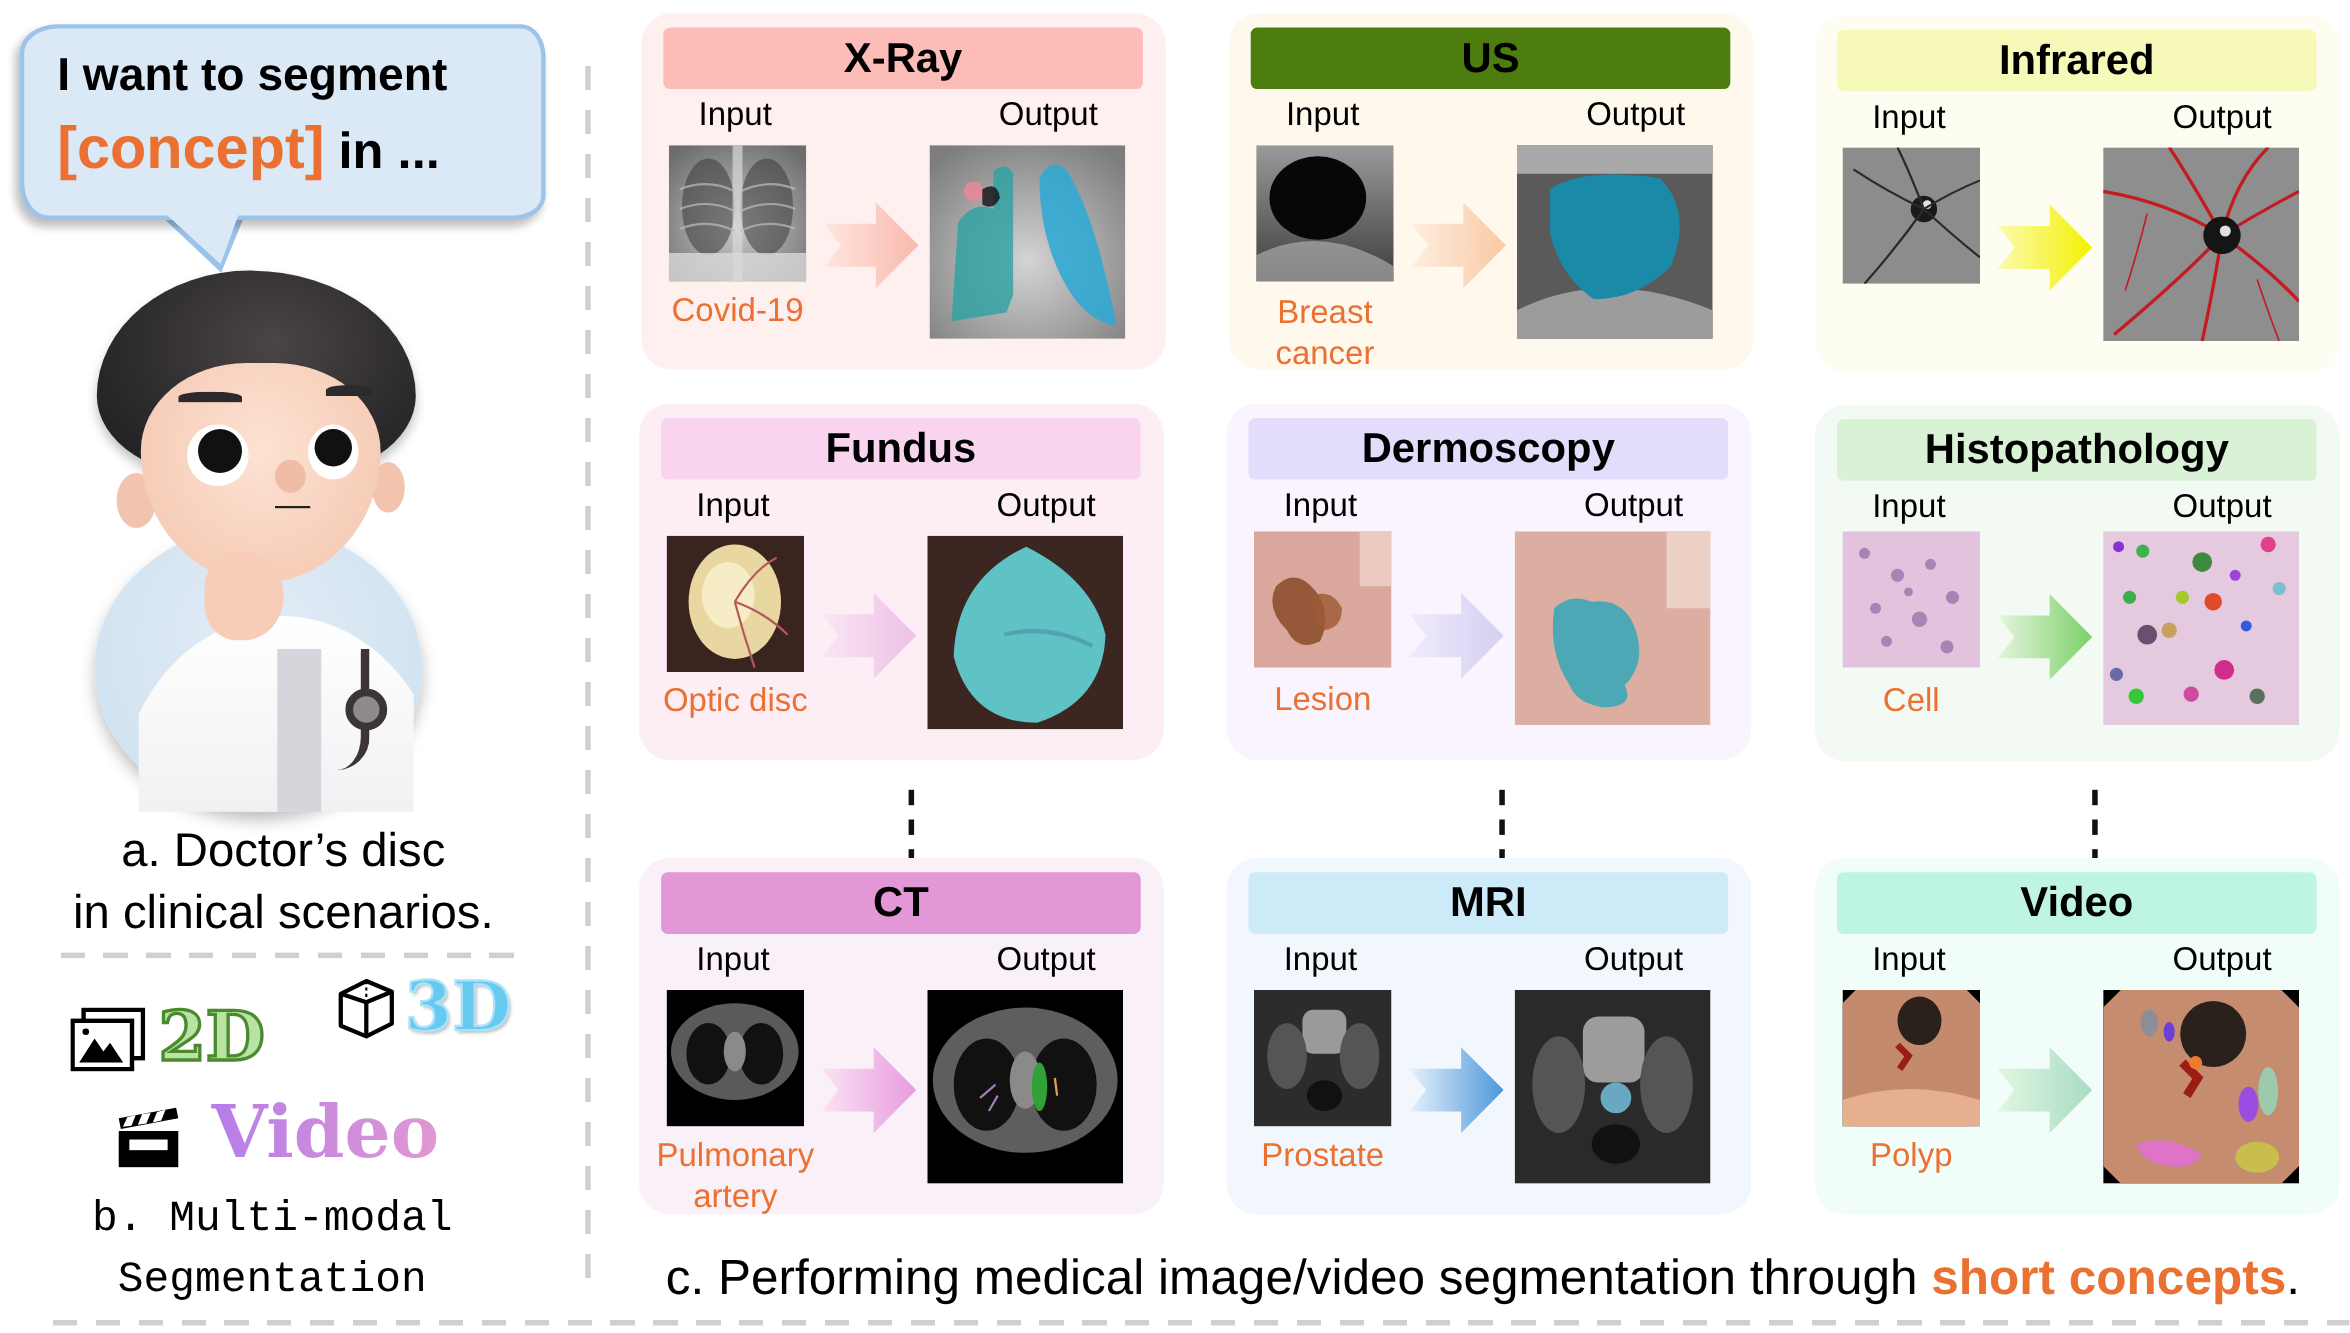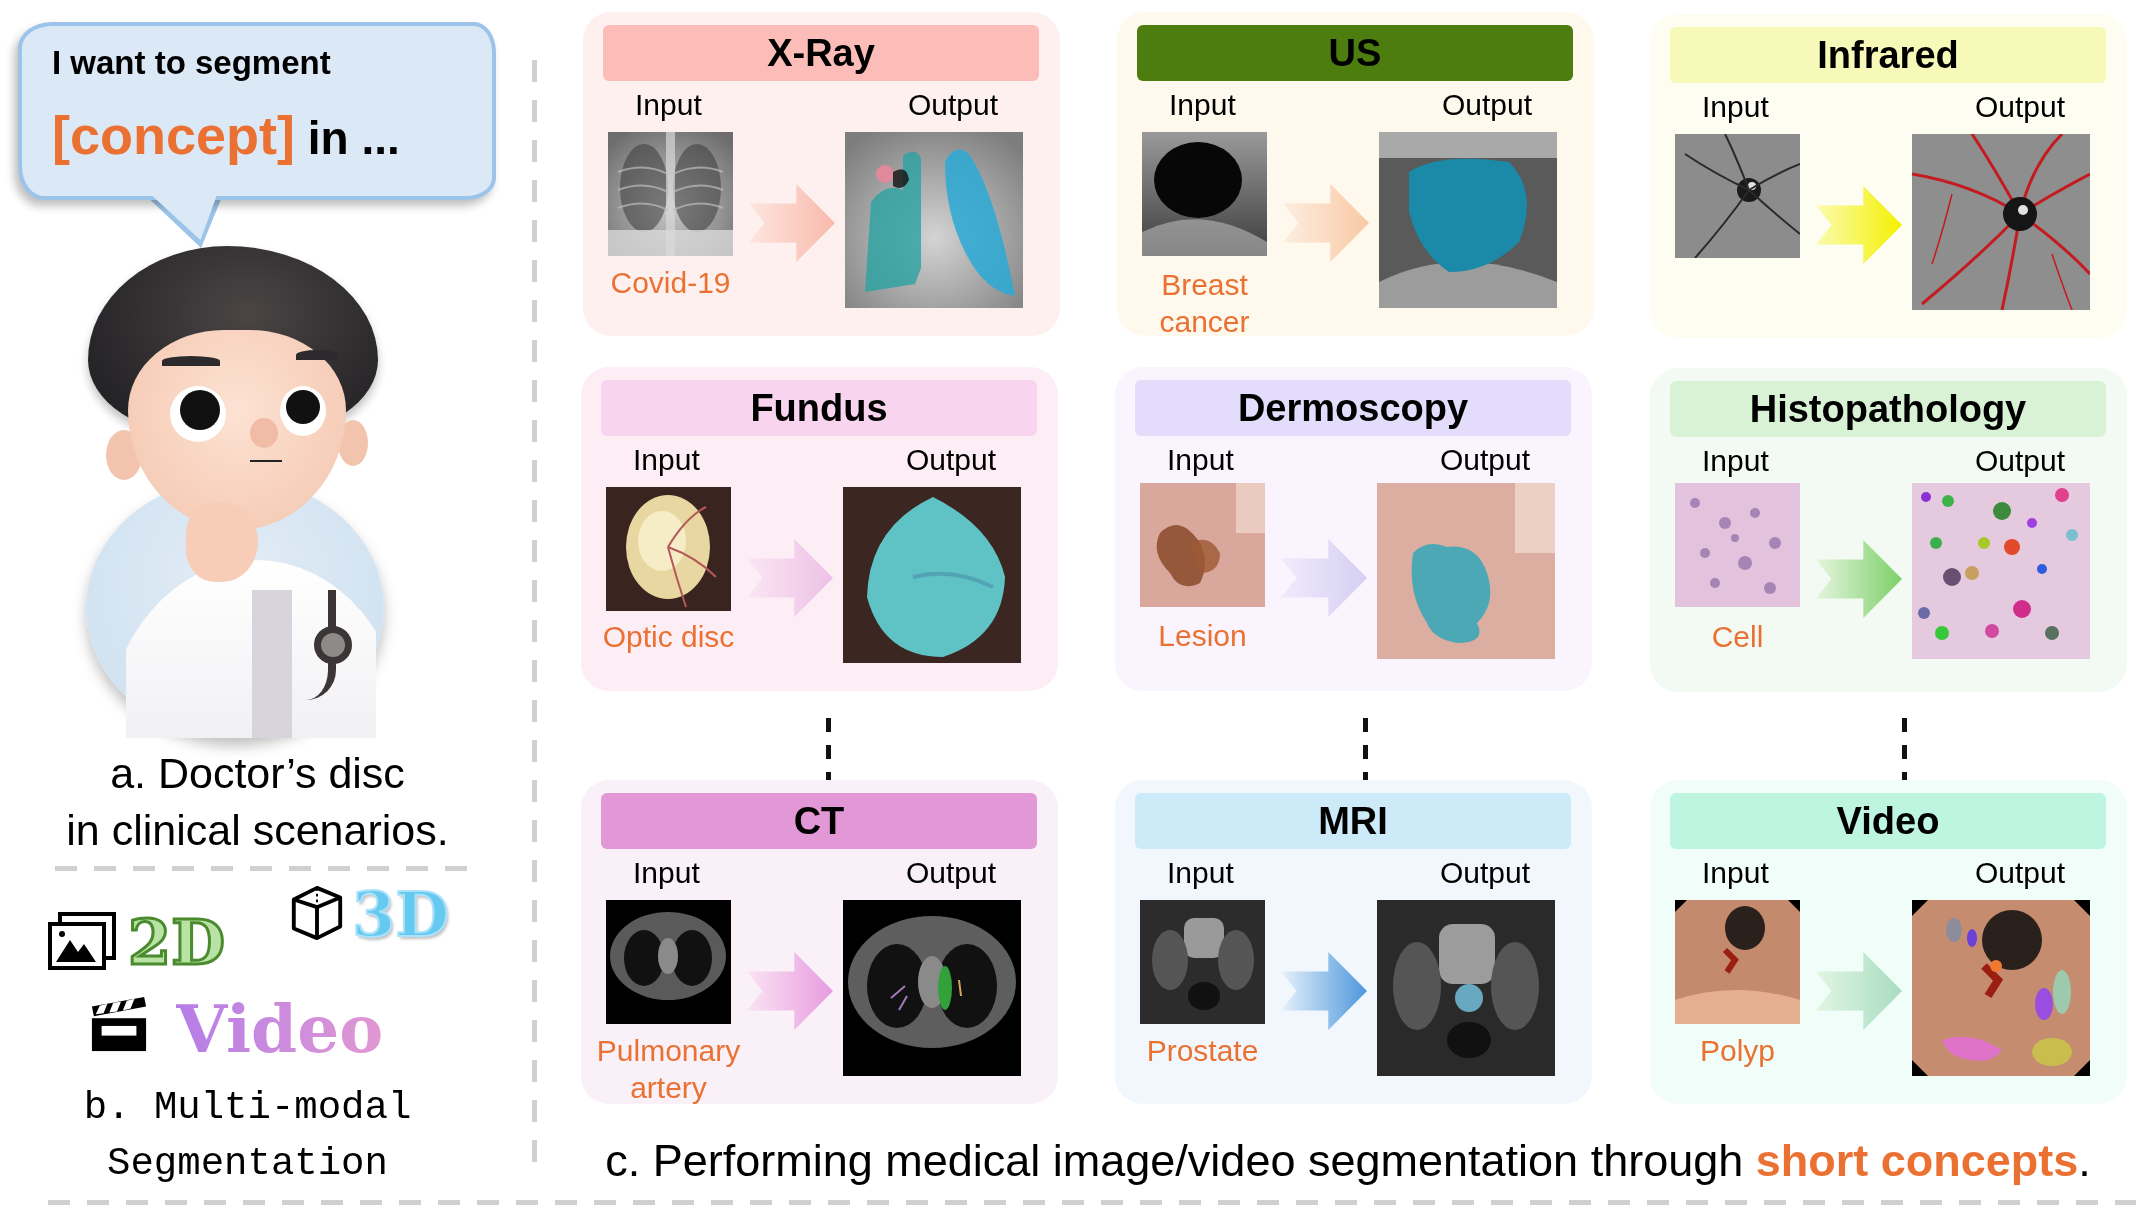--- a/index.html
+++ b/index.html
@@ -16,21 +16,21 @@
     position: absolute; left: 148px; top: 192px; width: 70px; height: 48px;
     background: #dbe8f6;
     clip-path: polygon(0 0, 100% 0, 75% 100%);
   }
   .bubble-tail-border {
     position: absolute; left: 142px; top: 192px; width: 82px; height: 56px;
     background: #9cc4ea;
     clip-path: polygon(0 0, 100% 0, 72% 100%);
   }
   .bubble-line1 {
-    position: absolute; left: 52px; top: 44px; font-size: 33px; font-weight: bold; white-space: nowrap;
+    position: absolute; left: 52px; top: 44px; font-size: 42px; font-weight: bold; white-space: nowrap;
   }
   .bubble-line2 {
     position: absolute; left: 52px; top: 104px; font-size: 54px; font-weight: bold; white-space: nowrap;
   }
   .accent { color: #eb7132; }
   .bubble-line2 .tail-text { font-size: 46px; }
 
   .doctor-circle {
     position: absolute; left: 86px; top: 478px; width: 298px; height: 260px;
     border-radius: 50%; background: radial-gradient(circle at 50% 40%, #e3edf6 0%, #d2e3f1 70%, #c7daeb 100%);
@@ -78,21 +78,21 @@
 
   .hdash {
     position: absolute; height: 5px;
     background: repeating-linear-gradient(90deg, #d0d0d0 0 22px, transparent 22px 39px);
   }
   .vdash {
     position: absolute; width: 5px;
     background: repeating-linear-gradient(180deg, #d0d0d0 0 22px, transparent 22px 40px);
   }
 
-  .mod-row { position: absolute; display: flex; align-items: flex-start; }
+  .mod-row { position: absolute; display: flex; align-items: flex-end; margin-left: 16px; }
   .mod-icon { width: 68px; height: 58px; }
   .mod-text { font-family: "DejaVu Serif", serif; font-weight: bold; font-size: 62px; line-height: 1; }
   .mod-2d { color: #b9e3a5; -webkit-text-stroke: 3px #4a8b2e; }
   .mod-3d { color: #66c9f0; -webkit-text-stroke: 2px #a9e2fa; text-shadow: 2px 3px 3px rgba(0,0,0,0.25); }
   .mod-video { background: linear-gradient(90deg, #b57de8, #e198d2); -webkit-background-clip: text; background-clip: text; color: transparent; font-size: 66px; }
 
   .caption-b {
     position: absolute; left: 0; width: 495px; text-align: center; font-size: 39px; line-height: 56px; font-family: Liberation Mono, monospace;
   }
   .caption-b.l1 { top: 1080px; }

